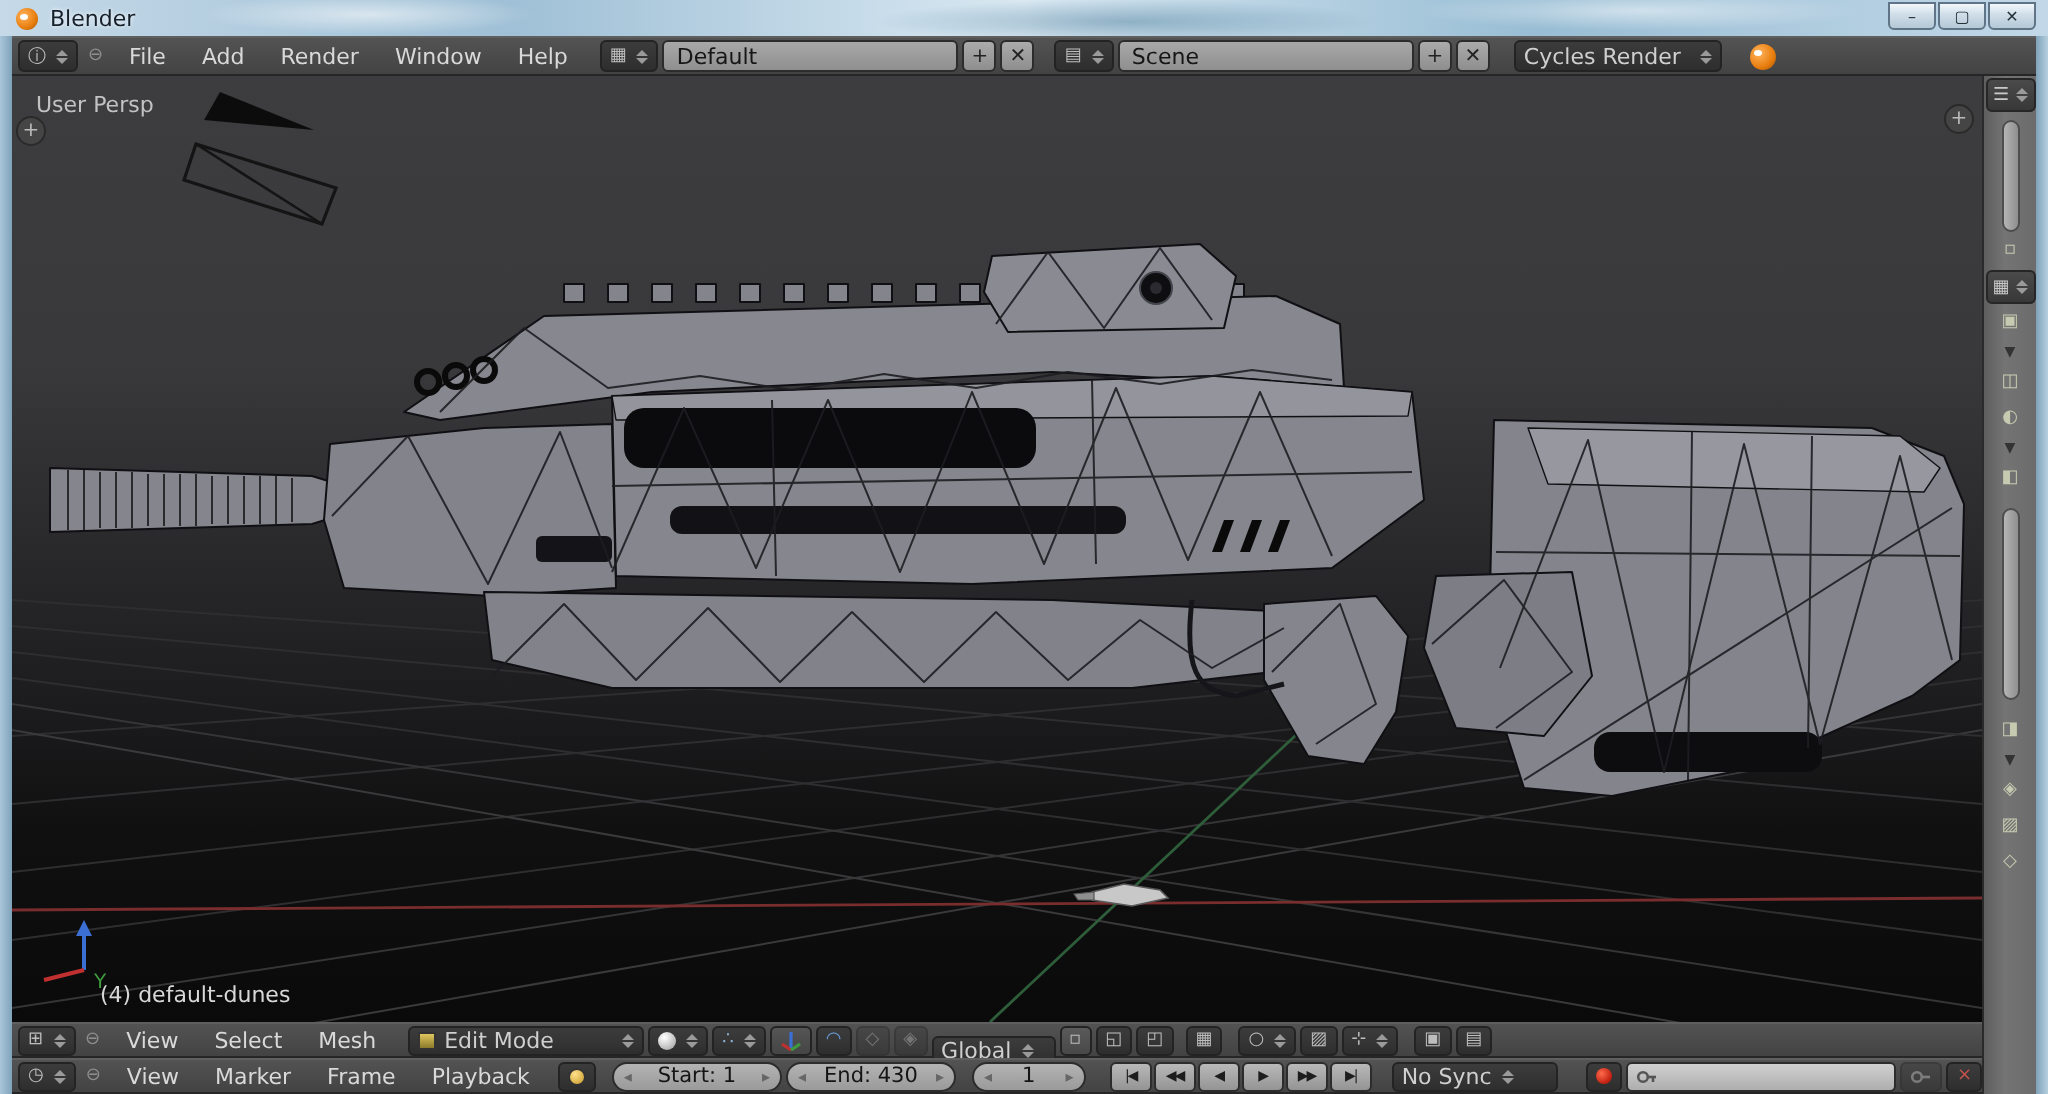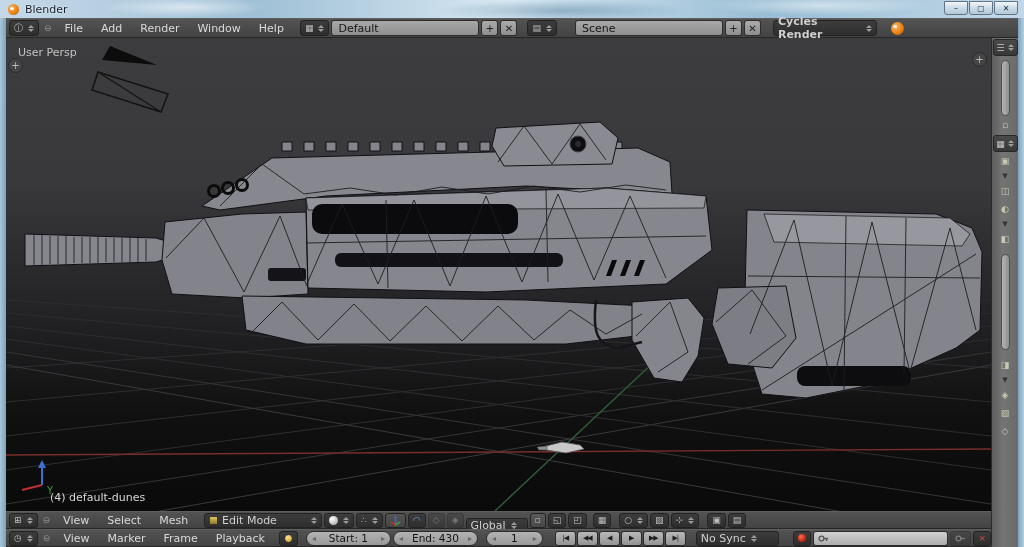--- a/index.html
+++ b/index.html
@@ -132,27 +132,27 @@
     <div class="sq-btn">+</div>
     <div class="sq-btn">✕</div>
 
     <div class="btn-dark" style="margin-left:8px;">
       <span class="icon-g">▤</span>
       <span class="spin">
           <i class="u"></i>
           <i class="d"></i>
         </span>
     </div>
-    <div class="field-light" style="width:148px;margin-left:16px;">
+    <div class="field-light" style="width:148px;">
       <span>Scene</span>
     </div>
     <div class="sq-btn">+</div>
     <div class="sq-btn">✕</div>
 
-    <div class="btn-dark" style="margin-left:10px; width:104px; justify-content:space-between;font-weight:bold;">
+    <div class="btn-dark" style="margin-left:10px; width:104px; justify-content:space-between;">
       <span>Cycles Render</span>
       <span class="spin">
           <i class="u"></i>
           <i class="d"></i>
         </span>
     </div>
 
     <span class="blender-badge" style="margin-left:12px; width:13px; height:13px;"></span>
   </div>
 

